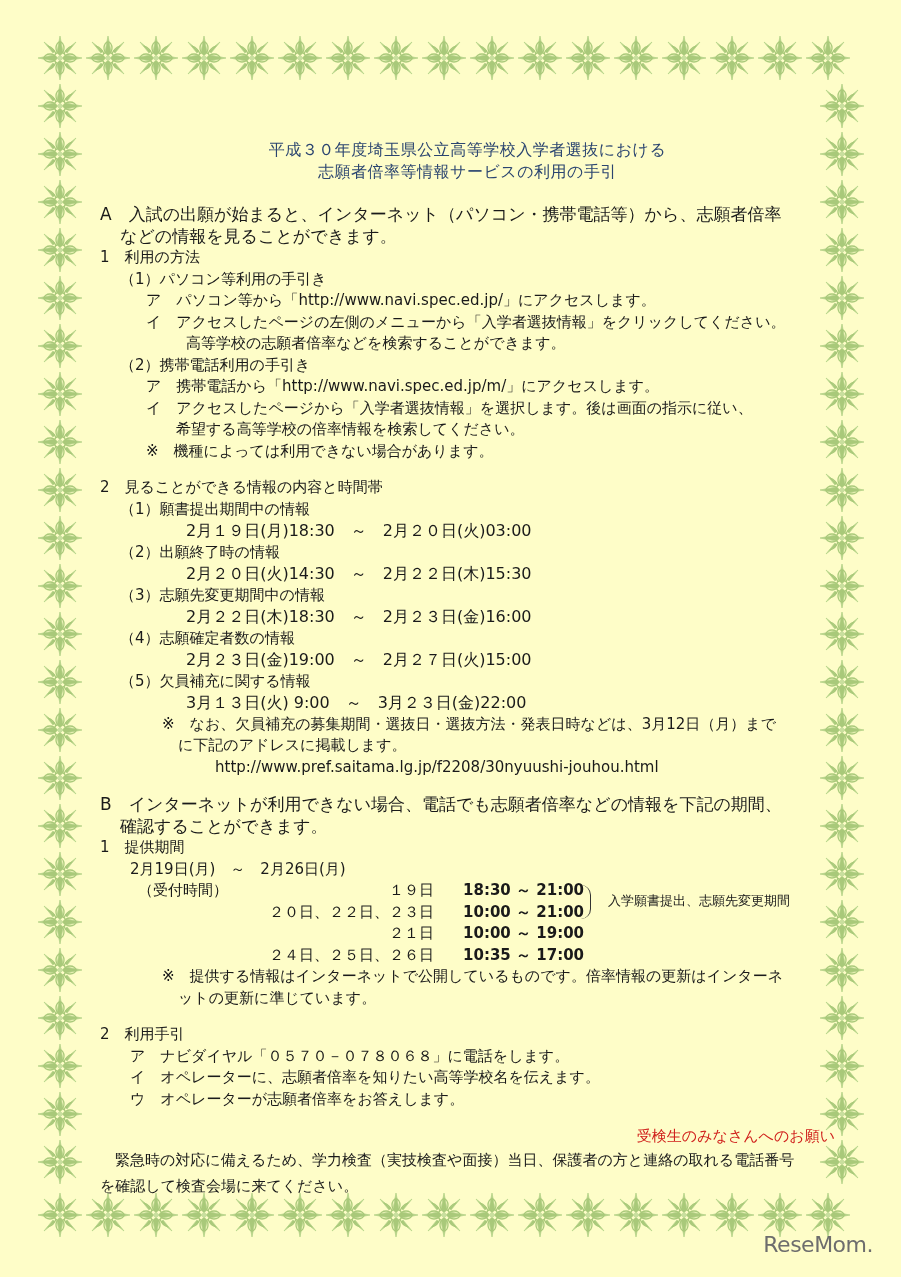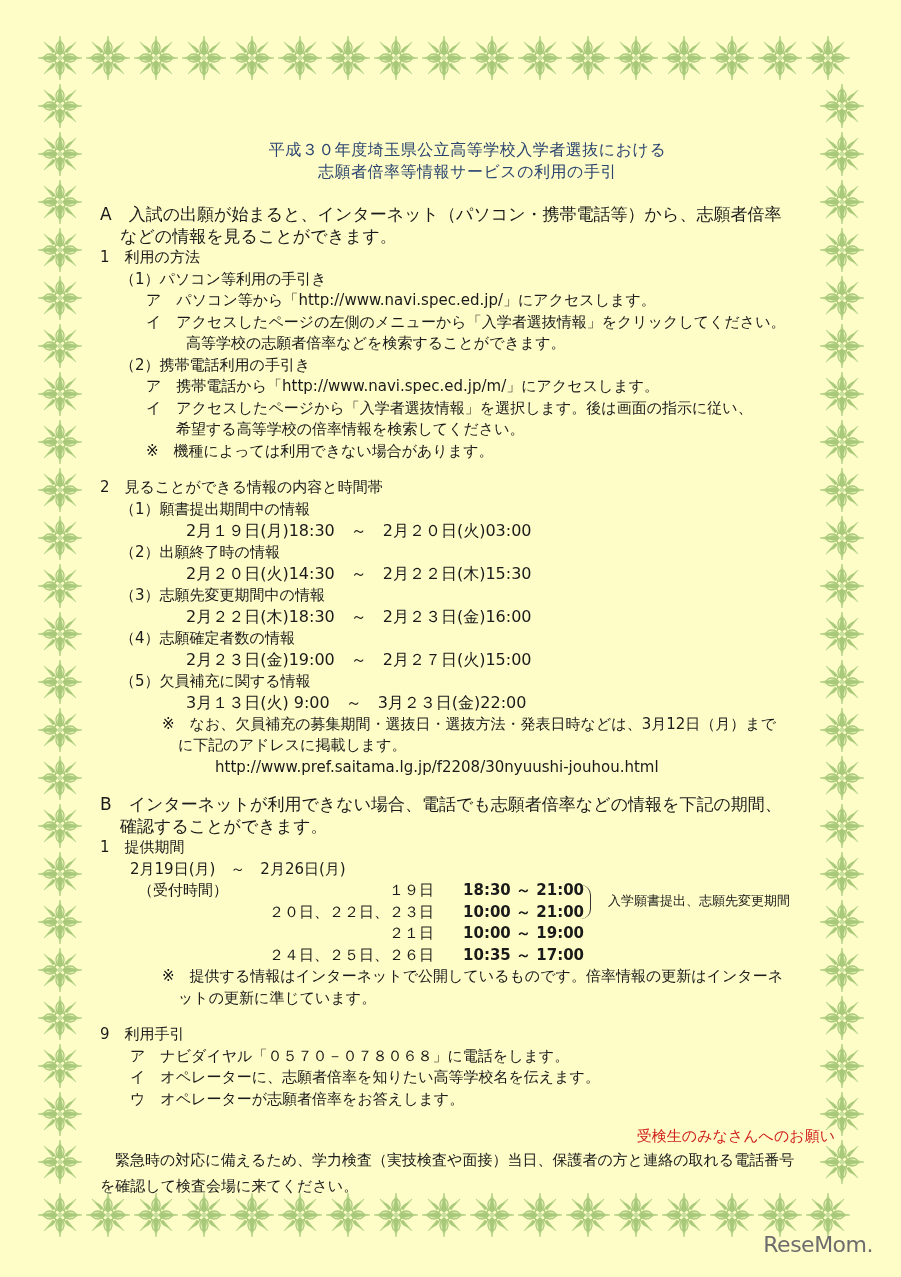--- a/index.html
+++ b/index.html
@@ -401,21 +401,21 @@
       </div>
       <div class="brace"></div>
       <div class="brace-note">入学願書提出、志願先変更期間</div>
     </div>
 
     <div class="line i3">※　提供する情報はインターネットで公開しているものです。倍率情報の更新はインターネ</div>
     <div class="line i4" style="padding-left:78px">ットの更新に準じています。</div>
 
     <div class="gap"></div>
 
-    <div class="line i0">9　利用手引</div>
+    <div class="line i0">2　利用手引</div>
     <div class="line i1" style="padding-left:30px">ア　ナビダイヤル「０５７０－０７８０６８」に電話をします。</div>
     <div class="line i1" style="padding-left:30px">イ　オペレーターに、志願者倍率を知りたい高等学校名を伝えます。</div>
     <div class="line i1" style="padding-left:30px">ウ　オペレーターが志願者倍率をお答えします。</div>
   </div>
 
   <div class="gap"></div>
 
   <div>
     <div class="request-title">受検生のみなさんへのお願い</div>
     <div class="line i0" style="line-height:26px">　緊急時の対応に備えるため、学力検査（実技検査や面接）当日、保護者の方と連絡の取れる電話番号</div>

